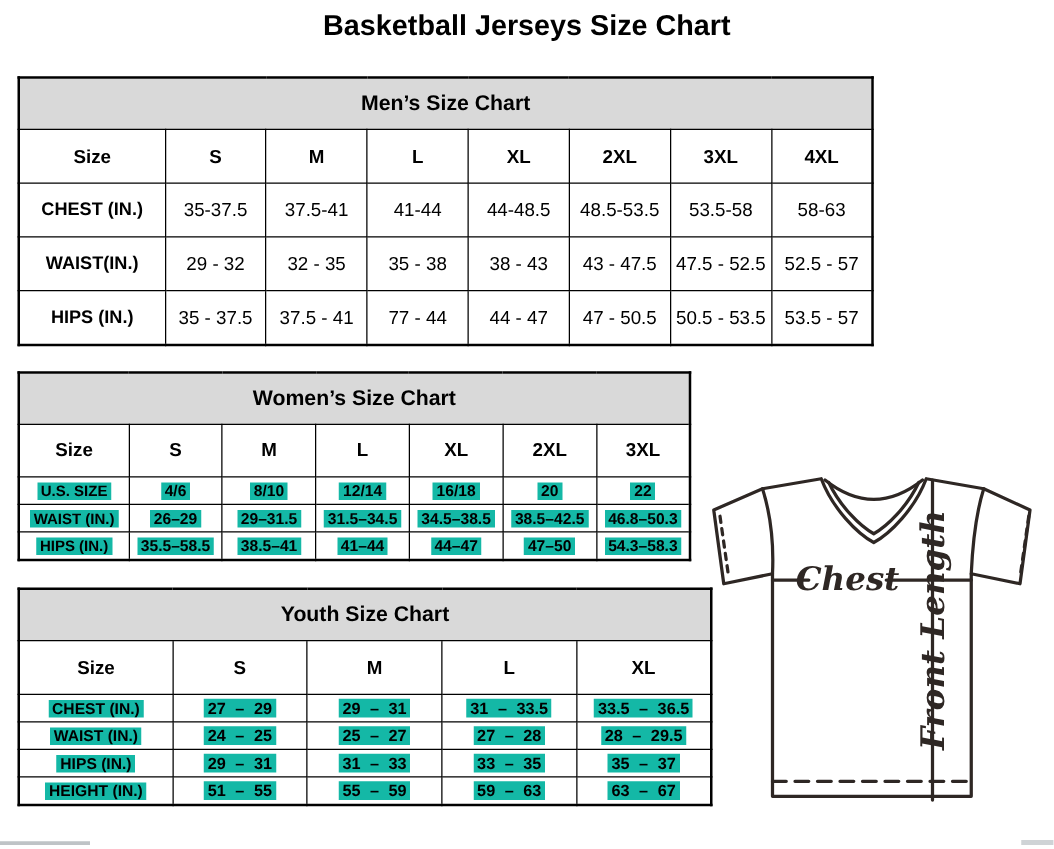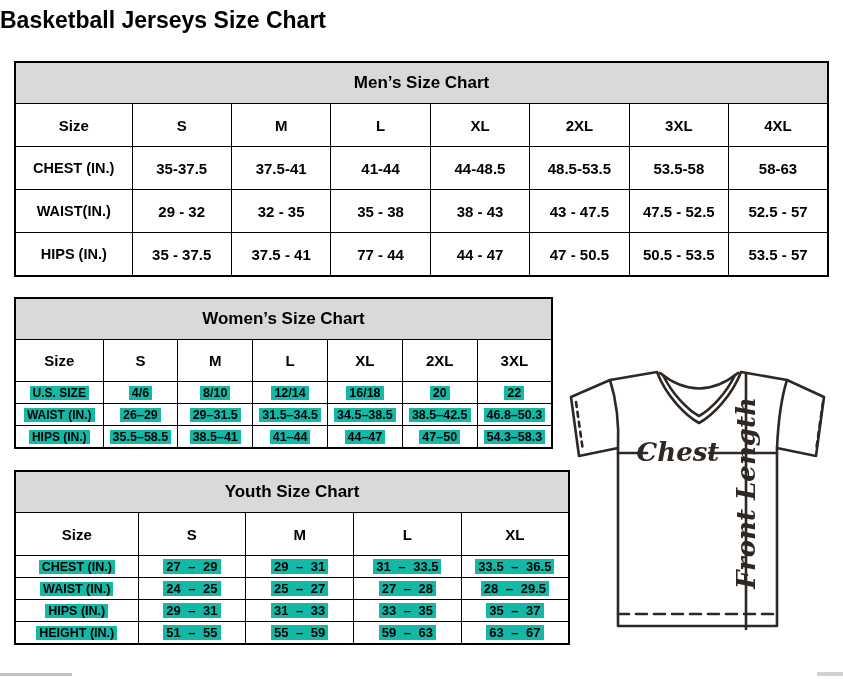--- a/index.html
+++ b/index.html
@@ -1,40 +1,40 @@
 <!DOCTYPE html>
 <html><head>
 <meta charset="utf-8">
 <style>
   html,body{margin:0;padding:0;background:#fff;}
   .page{position:relative;width:843px;height:679px;background:#ffffff;overflow:hidden;
         font-family:"Liberation Sans",sans-serif;color:#000;}
-  .title{padding-top:7px;text-align:left;font-size:23px;font-weight:bold;}
+  .title{padding-top:7px;text-align:center;font-size:23px;font-weight:bold;}
   table{border-collapse:collapse;table-layout:fixed;margin-left:14px;}
   table.tbl{border:2px solid #000;}
   .tbl td,.tbl th{border:1px solid #000;text-align:center;vertical-align:middle;padding:0;overflow:hidden;}
   .band td{background:#d9d9d9;font-size:17px;font-weight:bold;height:40px;}
   
-  .mens{width:815px;margin-top:27px;}
+  .mens{width:685px;margin-top:27px;}
   .mens .hdr th{height:42px;font-size:15px;font-weight:bold;}
   .mens .data th{height:42px;font-size:14.5px;font-weight:bold;}
-  .mens .data td{height:42px;font-size:15px;font-weight:bold;}
+  .mens .data td{height:42px;font-size:15px;font-weight:normal;}
   
   .womens{width:539px;margin-top:20px;}
   .womens .hdr th{height:41px;font-size:15px;font-weight:bold;}
   .womens .data th{height:21px;font-size:12px;font-weight:bold;}
   .womens .data td{height:21px;font-size:12.5px;font-weight:bold;}
   
   .youth{width:556px;margin-top:21px;}
   .youth .hdr th{height:42px;font-size:15px;font-weight:bold;}
   .youth .data th{height:21px;font-size:12.5px;font-weight:bold;}
   .youth .data td{height:21px;font-size:13px;font-weight:bold;word-spacing:4px;}
   .hl{background:#14b8a6;padding:0 3px;}
   
-  .jersey{position:absolute;left:556px;top:360px;width:287px;height:292px;}
+  .jersey{position:absolute;left:556px;top:371px;width:287px;height:292px;}
   
   .sbl{position:absolute;left:0;top:673px;width:72px;height:3px;background:#bfc3c6;}
   .sbr{position:absolute;left:817px;top:672px;width:26px;height:4px;background:#cfd3d6;}
 </style>
 </head>
 <body>
 
 <div class="page">
 
   <div class="title">Basketball Jerseys Size Chart</div>

